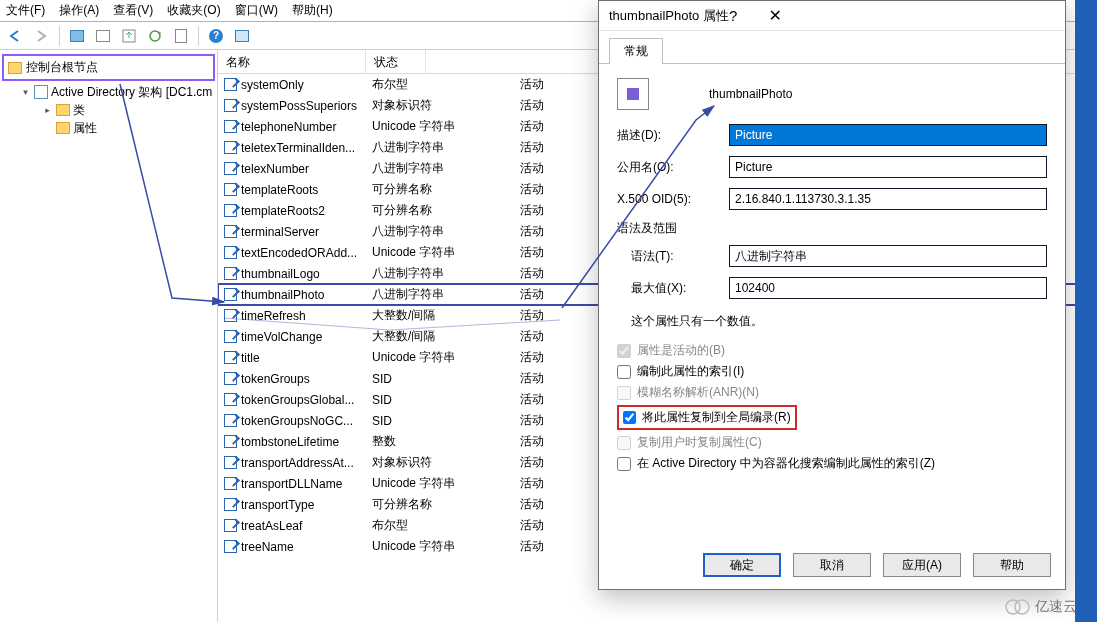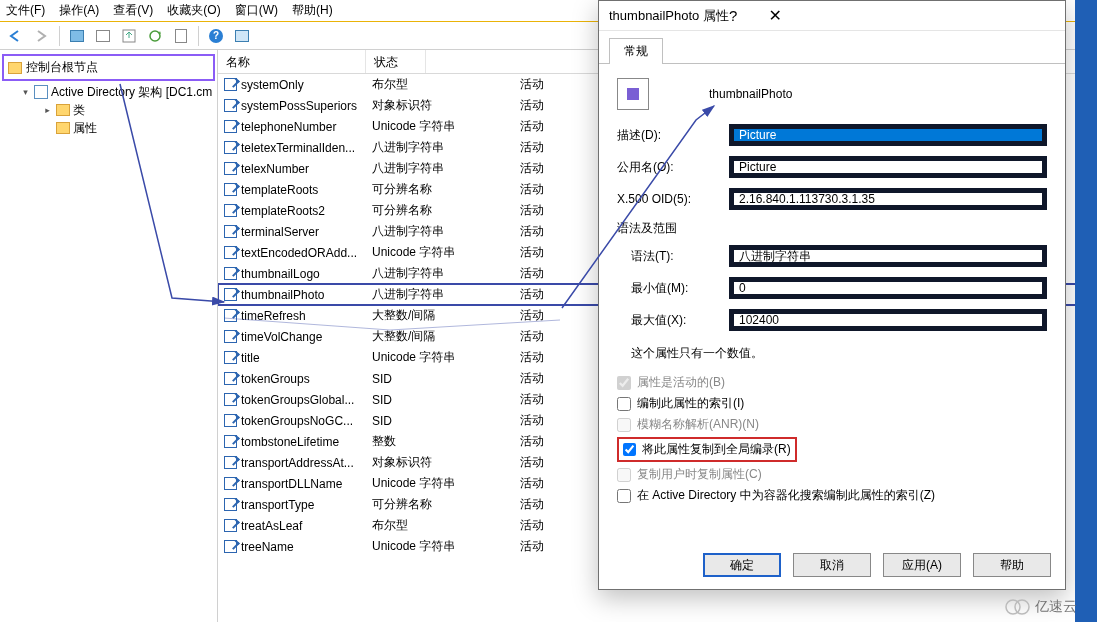--- a/index.html
+++ b/index.html
@@ -34,21 +34,21 @@
 .dlg-close{width:40px;height:24px;display:flex;align-items:center;justify-content:center;font-size:16px;}
 .tabstrip{display:flex;padding:6px 10px 0 10px;border-bottom:1px solid #c0c0c0;background:#fff;}
 .tab{padding:4px 14px;border:1px solid #c0c0c0;border-bottom:none;background:#fff;position:relative;top:1px;}
 .dlg-body{padding:14px 18px 10px 18px;}
 .dlg-hdr{display:flex;align-items:center;gap:60px;margin-bottom:14px;}
 .dlg-icon{width:32px;height:32px;border:1px solid #888;display:flex;align-items:center;justify-content:center;}
 .dlg-icon span{width:12px;height:12px;background:#7a5fd4;display:block;}
 .drow{display:flex;align-items:center;margin-bottom:10px;}
 .drow .lab{width:112px;}
 .drow .val{flex:1;}
-.inp{width:100%;height:22px;border:5px solid #0f172a;padding:0 5px;background:#fff;font-family:inherit;font-size:12px;}
+.inp{width:100%;height:22px;border:1px solid #0f172a;padding:0 5px;background:#fff;font-family:inherit;font-size:12px;}
 .ro{background:#fff;color:#000;}
 .section-label{margin:10px 0 8px 0;}
 .cbrow{display:flex;align-items:center;gap:6px;padding:2px 0;}
 .cbrow.dis{color:#888;}
 .cbrow input{width:14px;height:14px;}
 .redbox{border:2px solid #cf2b2b;padding:2px 4px;display:inline-flex;align-items:center;gap:6px;margin:2px 0;}
 .dlg-buttons{position:absolute;bottom:12px;right:14px;display:flex;gap:12px;}
 .dbtn{width:78px;height:24px;border:1px solid #888;background:#e9e9e9;font-family:inherit;font-size:12px;}
 .dbtn.primary{border:2px solid #1e61c9;}
 .watermark{position:absolute;right:20px;bottom:6px;font-size:14px;color:#737373;display:flex;align-items:center;gap:4px;}
@@ -356,24 +356,20 @@
       <div class="lab">X.500 OID(5):</div>
       <div class="val"><input class="inp ro" readonly="" value="2.16.840.1.113730.3.1.35" style=""></div>
     </div>
 
     <div class="section-label">语法及范围</div>
     <div class="drow">
       <div class="lab" style="padding-left:14px">语法(T):</div>
       <div class="val"><input class="inp ro" readonly="" value="八进制字符串" style=""></div>
     </div>
     <div class="drow">
-      <div class="lab" style="padding-left:14px">最小值(M):</div>
-      <div class="val"><input class="inp" value="0" style=""></div>
-    </div>
-    <div class="drow">
       <div class="lab" style="padding-left:14px">最大值(X):</div>
       <div class="val"><input class="inp" value="102400" style=""></div>
     </div>
     <div style="padding:4px 0 10px 14px">这个属性只有一个数值。</div>
 
     <div class="cbrow dis">
         <input type="checkbox" checked="" disabled="" style="">
         <span>属性是活动的(B)</span>
       </div>
     <div class="cbrow">

